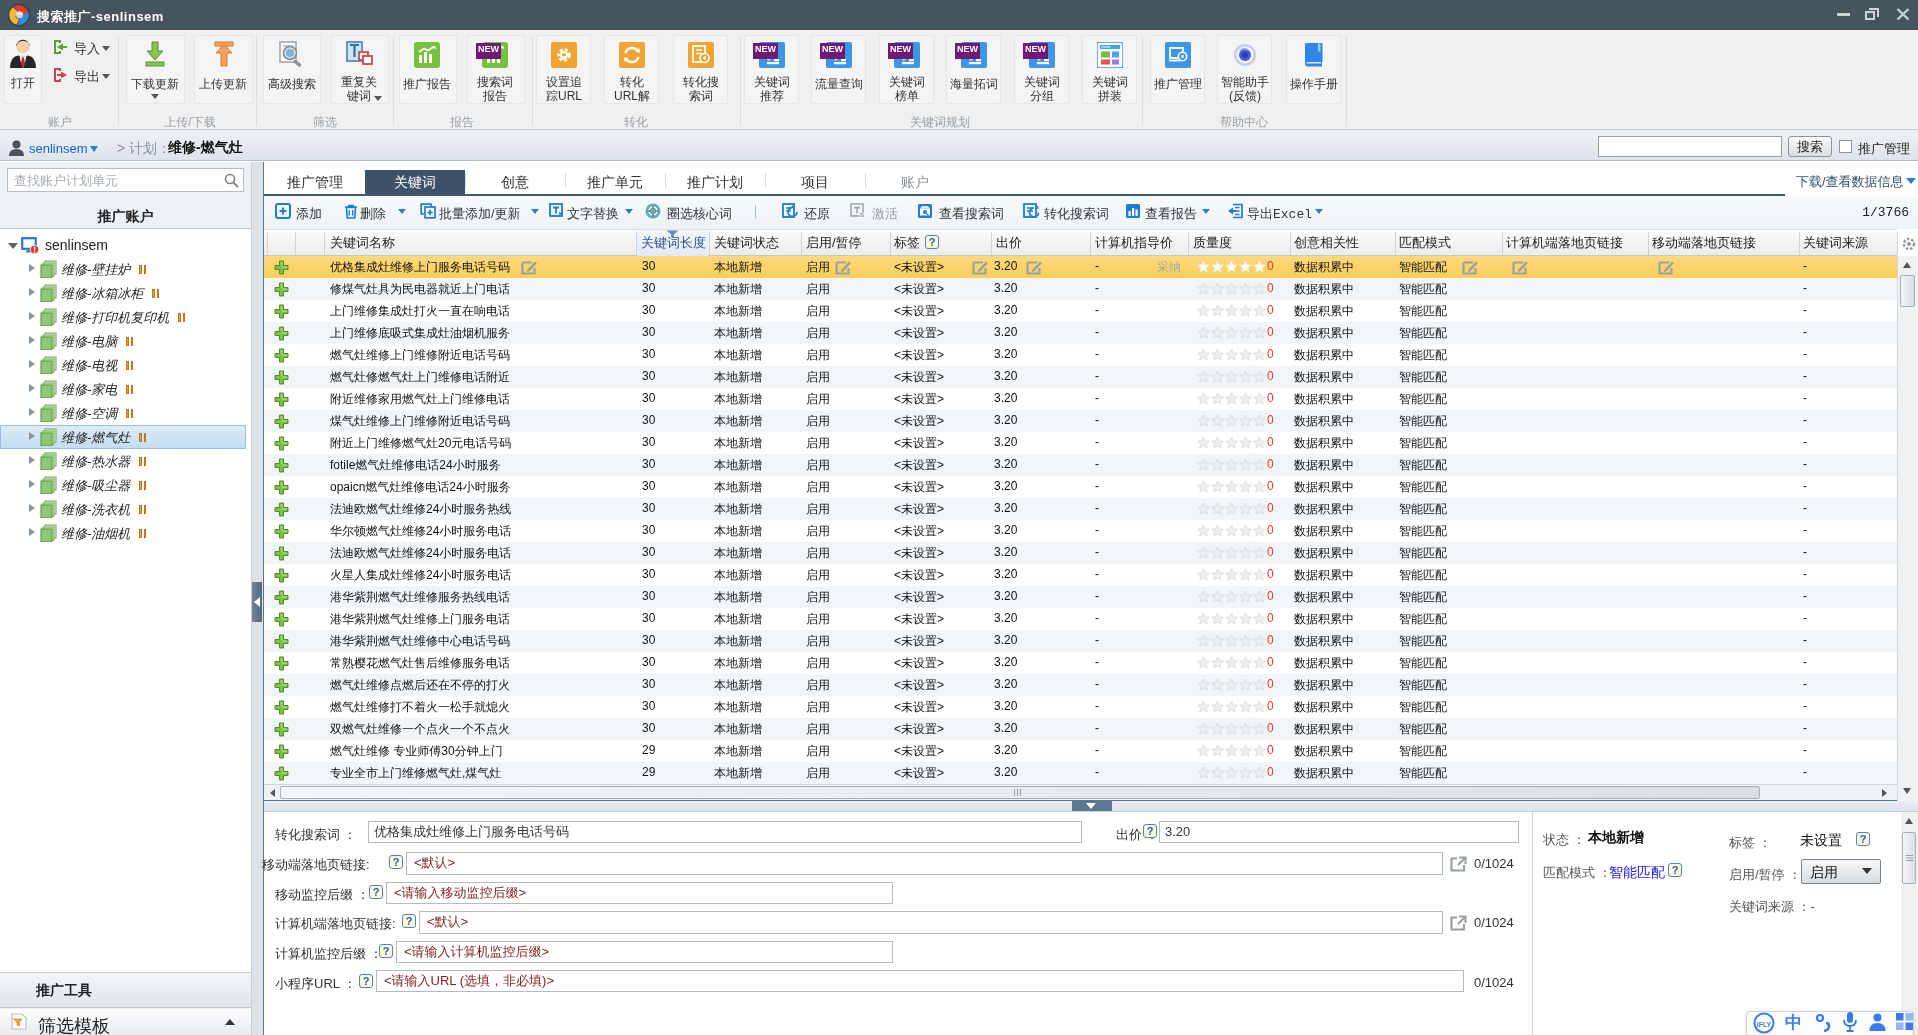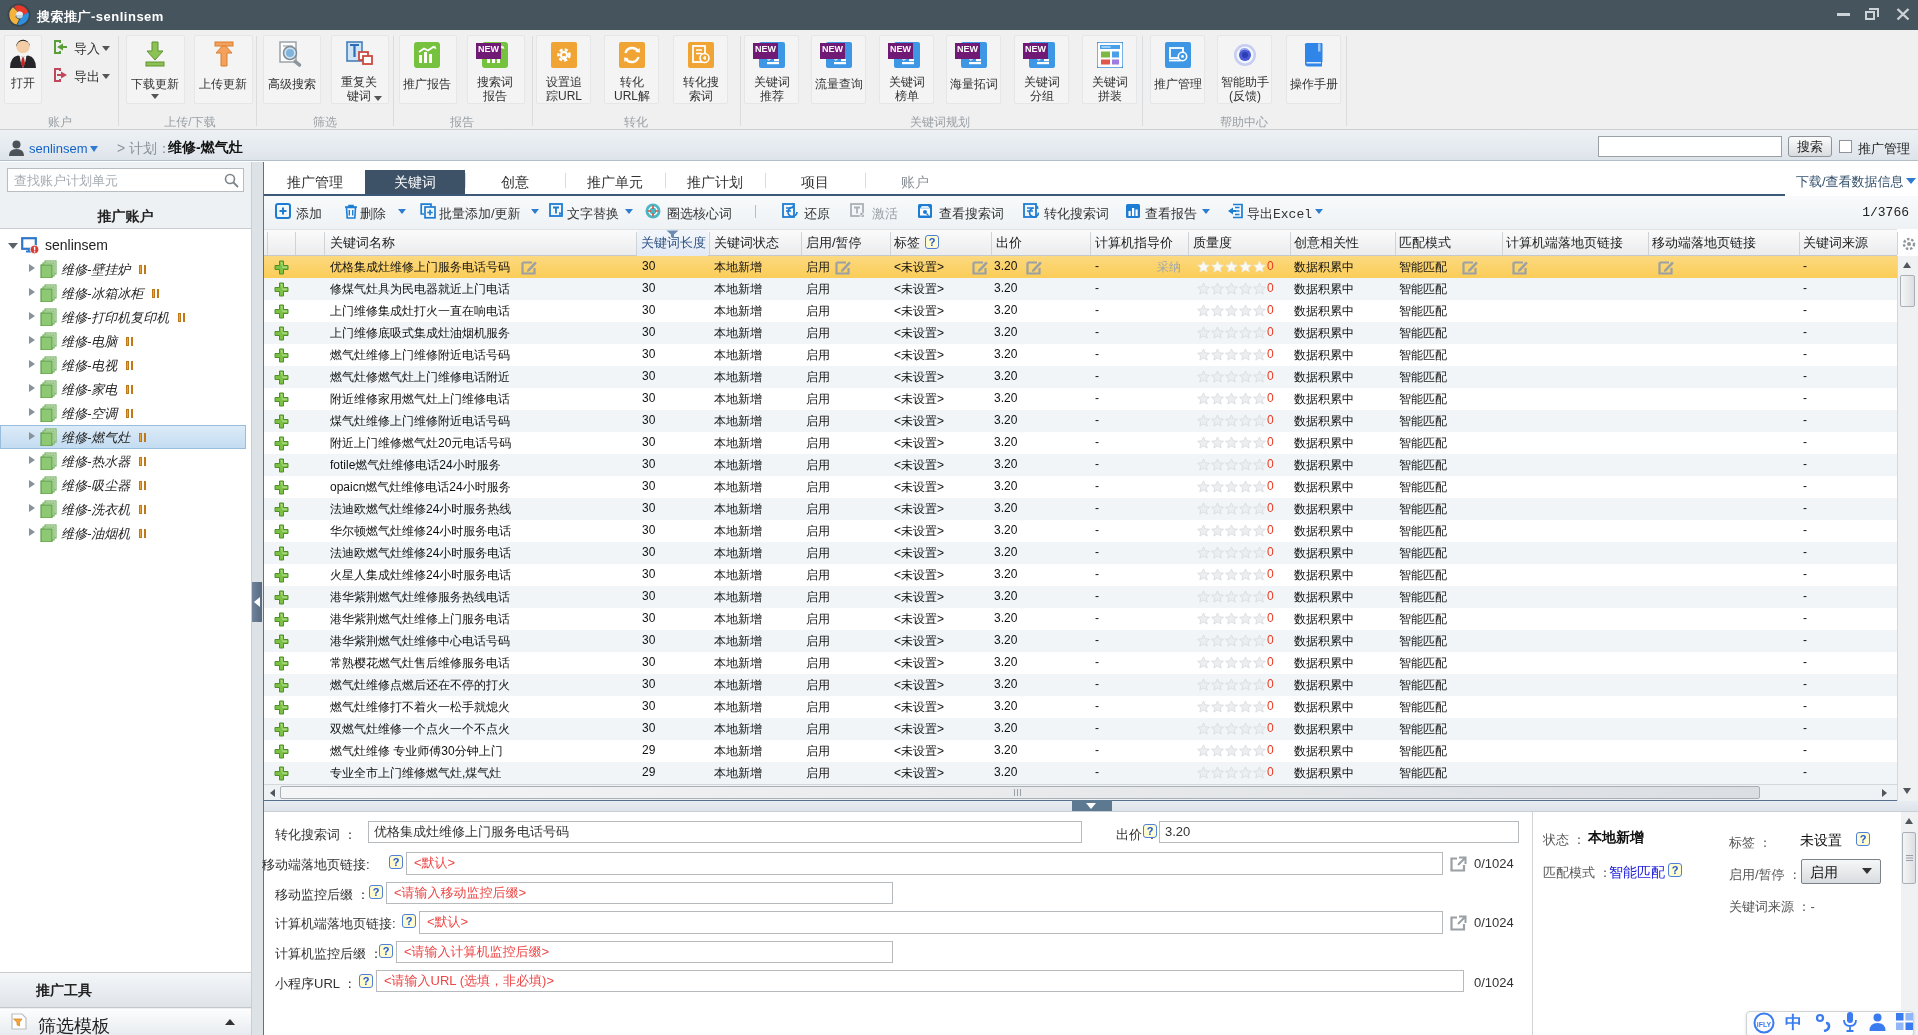--- a/index.html
+++ b/index.html
@@ -39,21 +39,21 @@
 .row{left:264px;width:1633px;height:22px;}
 .rc{top:4px;font-size:12px;color:#111;}
 .star{width:13px;height:13px;top:4px;}
 
 #hscroll{left:264px;top:784px;width:1654px;height:17px;background:#eff2f4;border-top:1px solid #d4d8db;}
 #split2{left:264px;top:800px;width:1654px;height:12px;background:linear-gradient(#e8edf2,#dde3ea);border-top:1.5px solid #56718d;border-bottom:1px solid #c9cfd4;}
 #bform{left:264px;top:812px;width:1268px;height:223px;background:#fff;}
 #bright{left:1532px;top:812px;width:364px;height:223px;background:#fff;border-left:1px solid #d0d4d7;}
 .flbl{font-size:13px;color:#333;}
 .finput{position:absolute;border:1px solid #b6babd;background:#fff;font-size:13px;color:#333;line-height:20px;padding-left:5px;}
-.ph{color:#ef4444;padding-left:7px;}
+.ph{color:#7f1d1d;padding-left:7px;}
 .qm{position:absolute;width:14px;height:14px;border:1px solid #4f7fd9;border-radius:3px;background:#fdfbcf;color:#2257d0;font-size:11px;font-weight:bold;text-align:center;line-height:13px;}
 .cnt{position:absolute;font-size:13px;color:#333;}
 
 .sb{background:#f0f1f2;}
 .sbthumb{background:linear-gradient(90deg,#f4f5f6,#dcdfe2);border:1px solid #a9afb5;border-radius:2px;}
 .arrow{width:0;height:0;position:absolute;}
 svg{display:block;}
 </style></head><body>
 
 <div class="abs" id="titlebar"></div>

